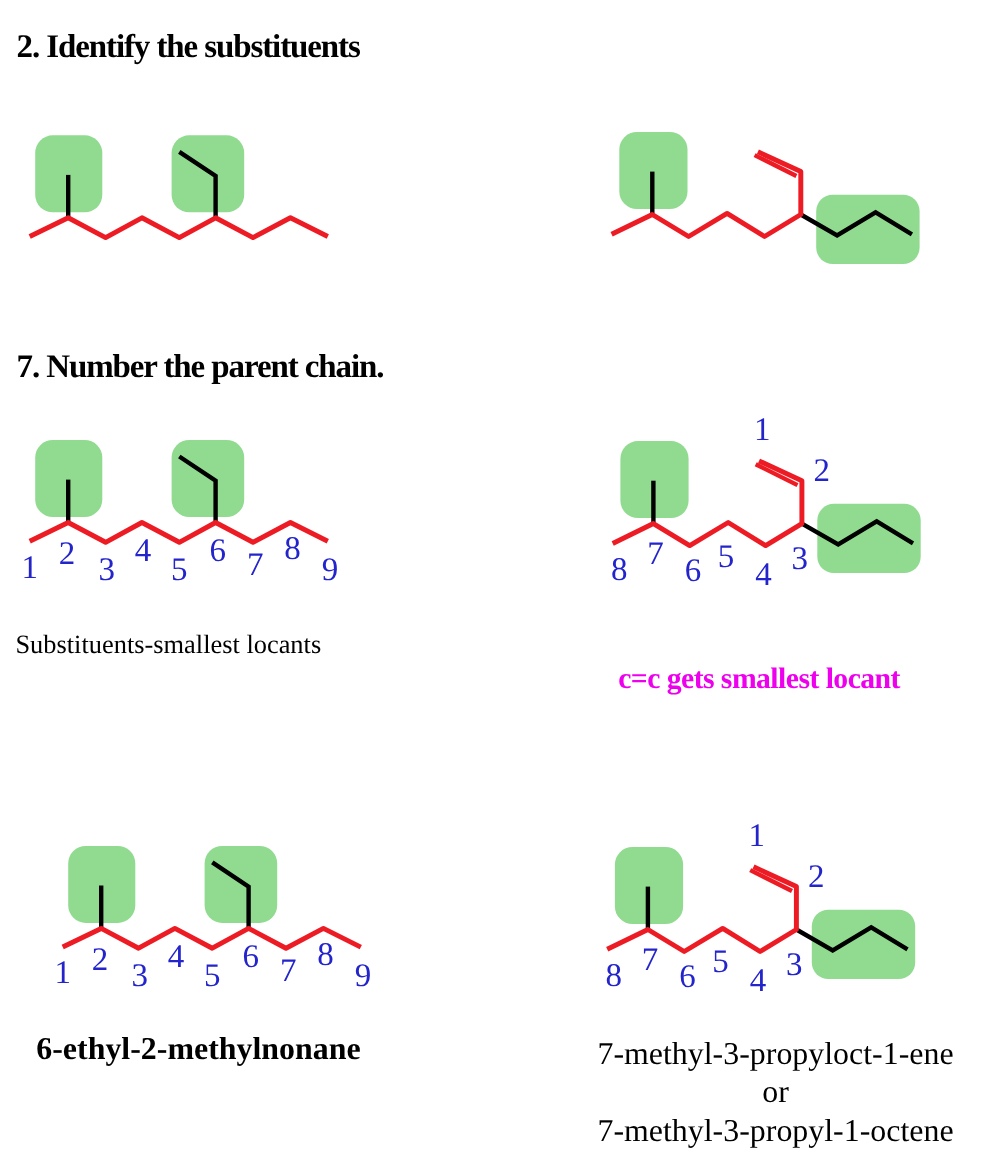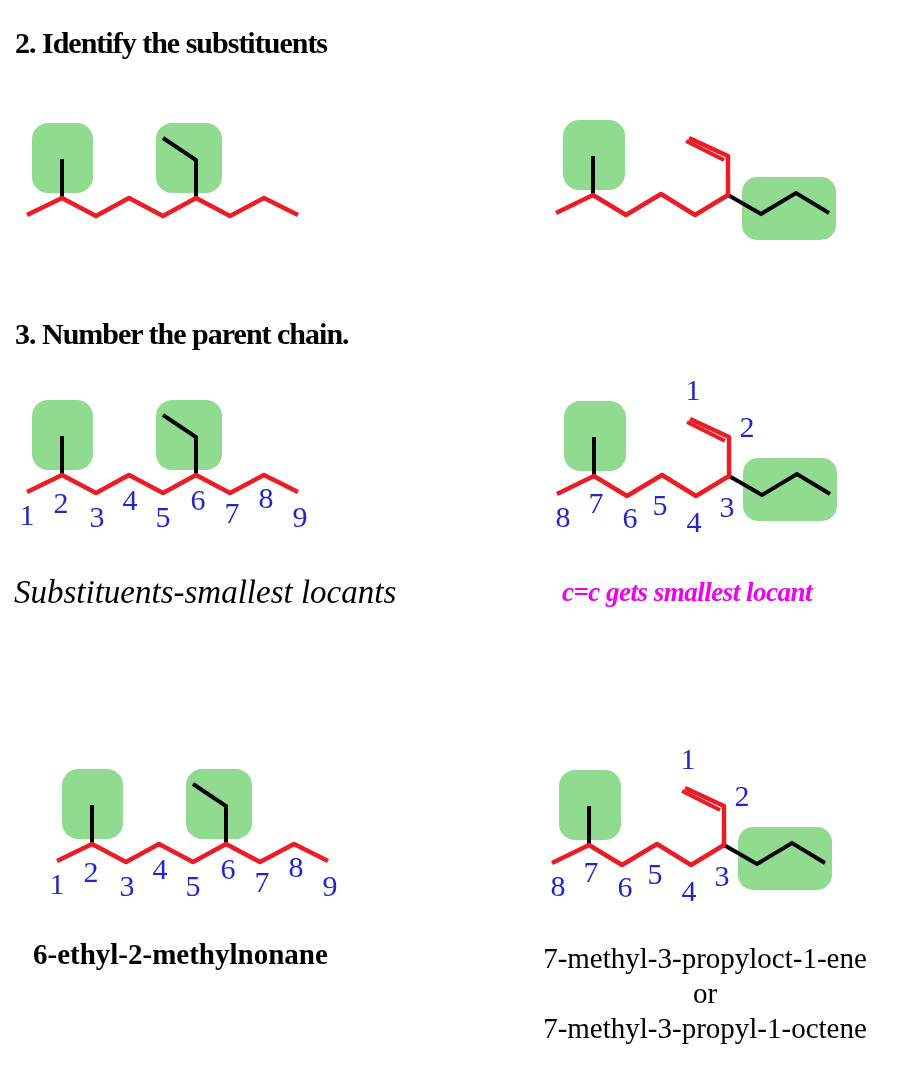--- a/index.html
+++ b/index.html
@@ -14,25 +14,25 @@
   .mol { position:absolute; overflow:visible; }
   .hl   { fill:#90DB90; }
   .sub  { stroke:#000000; stroke-width:4; fill:none; stroke-linecap:butt; }
   .chain{ stroke:#ED1C24; stroke-width:4.5; fill:none; stroke-linejoin:round; stroke-linecap:butt; }
   .dbond{ stroke:#ED1C24; stroke-width:4; fill:none; stroke-linecap:butt; }
   .locant {
     font-family:"Liberation Serif", serif; font-size:30px; fill:#2424CC;
     text-anchor:middle;
   }
   .note-italic {
-    position:absolute; font-style:italic; font-size:33px; white-space:nowrap;
+    position:absolute; font-size:24px; white-space:nowrap;
   }
   .note-magenta {
-    position:absolute; font-style:italic; font-weight:bold; font-size:27px;
-    color:#EE00EE; white-space:nowrap; letter-spacing:-0.5px;
+    position:absolute; font-weight:bold; font-size:27px;
+    color:#EE00EE; white-space:nowrap; letter-spacing:-0.5px;margin-top:24px;
   }
   .name-left { position:absolute; font-size:29px; white-space:nowrap;font-weight:bold; }
   .names-right {
     position:absolute; left:505px; top:941px; width:400px; text-align:center;
     font-size:29px; line-height:35px;
   }
 </style>
 </head>
 <body>
 
@@ -61,21 +61,21 @@
   <div class="heading" style="left:15px; top:26px">2. Identify the substituents</div>
 
   <svg class="mol" style="left:12px; top:115px" width="320" height="140">
     <use href="#nonane-skel"></use>
   </svg>
 
   <svg class="mol" style="left:544px; top:94px" width="300" height="165">
     <use href="#octene-skel"></use>
   </svg>
 
-  <div class="heading" style="left:15px; top:317px">3. Number the parent chain.</div>
+  <div class="heading" style="left:15px; top:317px">7. Number the parent chain.</div>
 
   <svg class="mol" style="left:12px; top:392px" width="320" height="140">
     <use href="#nonane-skel"></use>
     <text class="locant" x="15" y="133">1</text>
     <text class="locant" x="49" y="121">2</text>
     <text class="locant" x="85" y="135">3</text>
     <text class="locant" x="118" y="118">4</text>
     <text class="locant" x="151" y="135">5</text>
     <text class="locant" x="186" y="118">6</text>
     <text class="locant" x="220" y="131">7</text>

